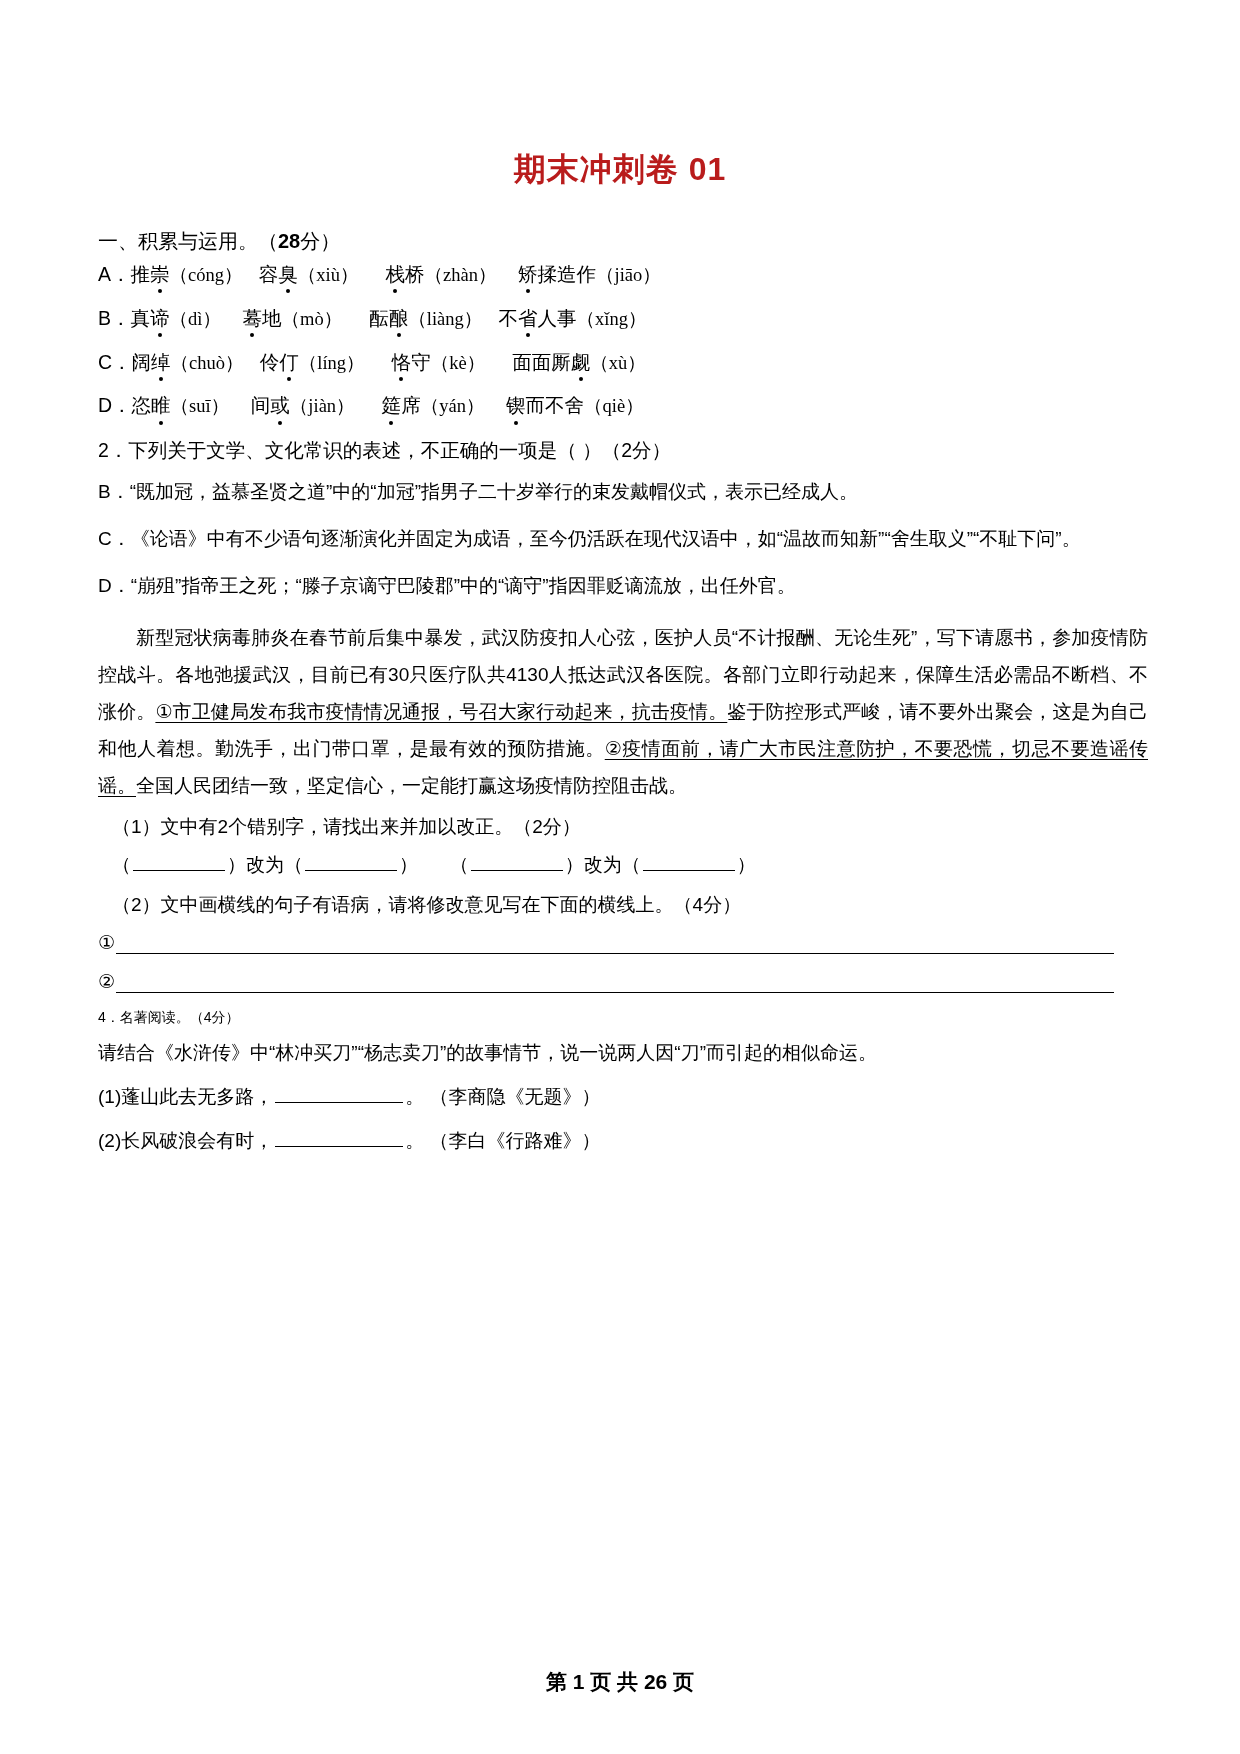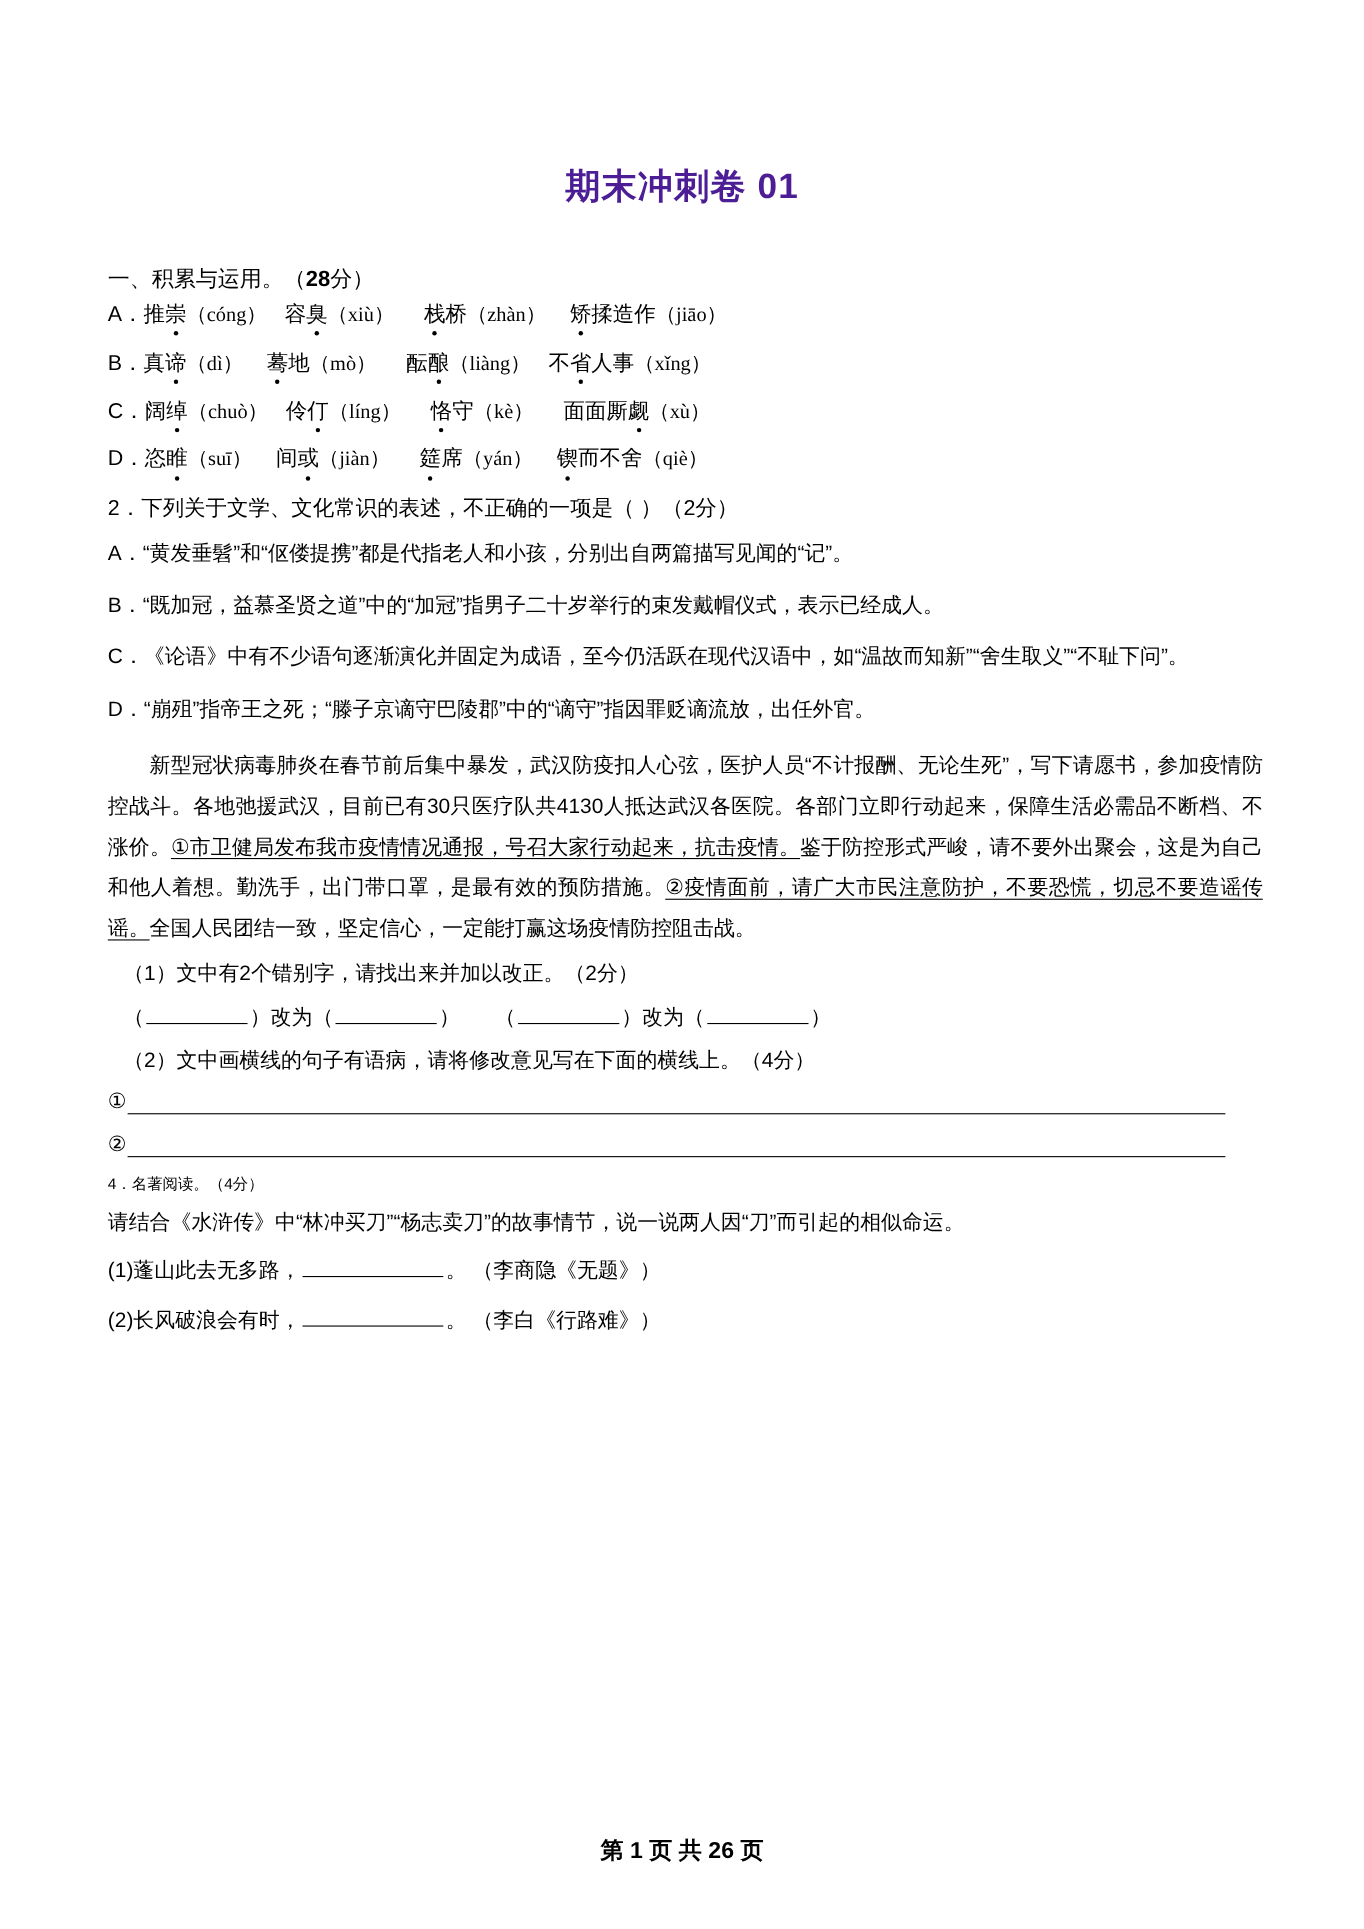--- a/index.html
+++ b/index.html
@@ -17,32 +17,32 @@
   }
   .page {
     width: 1240px;
     height: 1754px;
     box-sizing: border-box;
     padding: 0;
     position: relative;
   }
   .doc-title {
     text-align: center;
-    color: #4c1d95;
+    color: #b91c1c;
     font-weight: bold;
     font-size: 32px;
     letter-spacing: 1px;
     margin: 0;
     padding-top: 148px;
     padding-bottom: 0;
     font-family: "Liberation Sans", "DejaVu Sans", sans-serif;
   }
   .body-wrap {
     padding: 0 92px 0 98px;
-    margin-top: 48px;
+    margin-top: 36px;
   }
   .line {
     font-size: 19.5px;
     line-height: 1.55;
     margin: 0 0 7px 0;
     font-family: "Liberation Sans", "DejaVu Sans", sans-serif;
     white-space: nowrap;
   }
   .section-head {
     font-size: 20px;
@@ -187,21 +187,20 @@
 
     <div class="opt">
       <span>C．</span><span>阔</span><span class="dot">绰</span><span class="opt-pin">（chuò）</span>&nbsp;&nbsp;&nbsp;<span>伶</span><span class="dot">仃</span><span class="opt-pin">（líng）</span>&nbsp;&nbsp;&nbsp;&nbsp;&nbsp;<span class="dot">恪</span><span>守</span><span class="opt-pin">（kè）</span>&nbsp;&nbsp;&nbsp;&nbsp;&nbsp;<span>面面厮</span><span class="dot">觑</span><span class="opt-pin">（xù）</span>
     </div>
 
     <div class="opt">
       <span>D．</span><span>恣</span><span class="dot">睢</span><span class="opt-pin">（suī）</span>&nbsp;&nbsp;&nbsp;&nbsp;<span>间</span><span class="dot">或</span><span class="opt-pin">（jiàn）</span>&nbsp;&nbsp;&nbsp;&nbsp;&nbsp;<span class="dot">筵</span><span>席</span><span class="opt-pin">（yán）</span>&nbsp;&nbsp;&nbsp;&nbsp;<span class="dot">锲</span><span>而不舍</span><span class="opt-pin">（qiè）</span>
     </div>
 
     <div class="q-line">2．下列关于文学、文化常识的表述，不正确的一项是（    ）（2分）</div>
-    <div class="q2opt">A．“黄发垂髫”和“伛偻提携”都是代指老人和小孩，分别出自两篇描写见闻的“记”。</div>
     <div class="q2opt">B．“既加冠，益慕圣贤之道”中的“加冠”指男子二十岁举行的束发戴帽仪式，表示已经成人。</div>
     <div class="q2opt">C．《论语》中有不少语句逐渐演化并固定为成语，至今仍活跃在现代汉语中，如“温故而知新”“舍生取义”“不耻下问”。</div>
     <div class="q2opt">D．“崩殂”指帝王之死；“滕子京谪守巴陵郡”中的“谪守”指因罪贬谪流放，出任外官。</div>
 
 
     <div class="para"><span>新型冠状病毒肺炎在春节前后集中暴发，武汉防疫扣人心弦，医护人员“不计报酬、无论生死”，写下请愿书，参加疫情防控战斗。各地弛援武汉，目前已有30只医疗队共4130人抵达武汉各医院。各部门立即行动起来，保障生活必需品不断档、不涨价。</span><span class="u">①市卫健局发布我市疫情情况通报，号召大家行动起来，抗击疫情。</span><span>鉴于防控形式严峻，请不要外出聚会，这是为自己和他人着想。勤洗手，出门带口罩，是最有效的预防措施。</span><span class="u">②疫情面前，请广大市民注意防护，不要恐慌，切忌不要造谣传谣。</span><span>全国人民团结一致，坚定信心，一定能打赢这场疫情防控阻击战。</span></div>
 
     <div class="sub-q">（1）文中有2个错别字，请找出来并加以改正。（2分）</div>
 
     <div class="blank-row">

